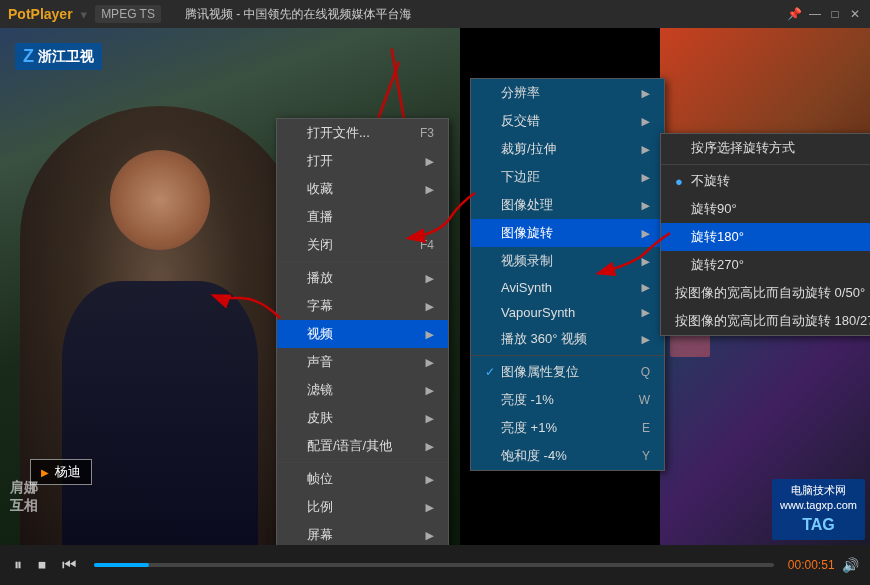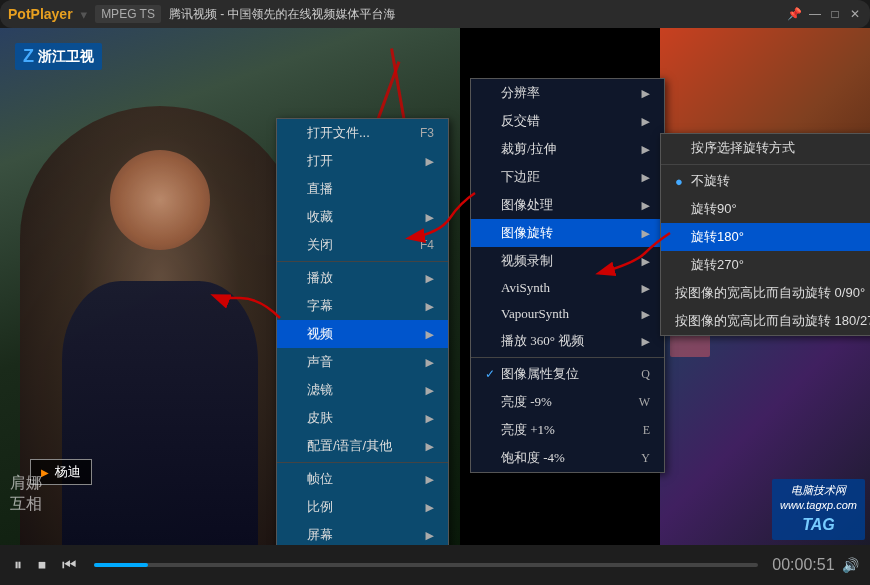--- a/index.html
+++ b/index.html
@@ -19,41 +19,41 @@
       height: 28px;
       background: #2b2b2b;
       display: flex;
       align-items: center;
       padding: 0 8px;
       gap: 8px;
       position: absolute;
       top: 0;
       left: 0;
       z-index: 10;
-      border-radius: 12px;
     }
     .title-bar-logo {
       color: #e8a020;
       font-size: 14px;
       font-weight: bold;
     }
     .title-bar-sep {
       color: #555;
     }
     .title-bar-tab {
       color: #aaa;
       font-size: 12px;
       padding: 2px 6px;
       background: #3a3a3a;
       border-radius: 2px;
     }
     .title-bar-title {
       color: #ccc;
       font-size: 12px;
       flex: 1;
+      margin-left: 16px;
     }
     .title-bar-controls {
       display: flex;
       gap: 6px;
     }
     .title-ctrl {
       width: 14px;
       height: 14px;
       display: flex;
       align-items: center;
@@ -147,21 +147,22 @@
       color: #f80;
       font-size: 10px;
     }
 
     
     .bottom-text {
       position: absolute;
       bottom: 30px;
       left: 10px;
       color: rgba(255,255,255,0.6);
-      font-size: 16px;
+      font-size: 14px;
+      font-weight: bold;
     }
 
     
     .right-panel {
       position: absolute;
       right: 0;
       top: 0;
       width: 210px;
       height: 100%;
       display: flex;
@@ -187,49 +188,47 @@
       bottom: 5px;
       right: 5px;
       background: rgba(0,60,140,0.85);
       color: #fff;
       font-size: 11px;
       padding: 4px 8px;
       border-radius: 2px;
       z-index: 5;
       text-align: center;
       line-height: 1.4;
-      font-style: italic;
     }
     .watermark-tag {
       font-size: 16px;
       font-weight: bold;
       color: #7cf;
     }
 
     
     .ctx-menu-1 {
       position: absolute;
       left: 276px;
       top: 90px;
       width: 173px;
+      background: #404040;
+      border: 1px solid #555;
+      box-shadow: 2px 2px 8px rgba(0,0,0,0.6);
+      z-index: 100;
+    }
+    .ctx-menu-2 {
+      position: absolute;
+      left: 470px;
+      top: 50px;
+      width: 195px;
       background: #0c4a6e;
       border: 1px solid #555;
       box-shadow: 2px 2px 8px rgba(0,0,0,0.6);
-      z-index: 100;
-    }
-    .ctx-menu-2 {
-      position: absolute;
-      left: 470px;
-      top: 50px;
-      width: 195px;
-      background: #0f172a;
-      border: 1px solid #555;
-      box-shadow: 2px 2px 8px rgba(0,0,0,0.6);
       z-index: 101;
-      font-family: Liberation Serif, serif;
     }
     .ctx-menu-3 {
       position: absolute;
       left: 660px;
       top: 105px;
       width: 220px;
       background: #2d2d2d;
       border: 1px solid #555;
       box-shadow: 2px 2px 8px rgba(0,0,0,0.6);
       z-index: 102;
@@ -309,22 +308,22 @@
       position: relative;
       margin: 0 6px;
     }
     .progress-fill {
       height: 100%;
       background: #0af;
       border-radius: 2px;
       width: 8%;
     }
     .time-display {
-      color: #a3a3a3;
-      font-size: 16px;
+      color: #f97316;
+      font-size: 12px;
     }
     .vol-icon {
       color: #ccc;
       font-size: 14px;
       cursor: pointer;
     }
 
     
     .annotation-arrow {
       position: absolute;
@@ -409,26 +408,26 @@
       <span>打开文件...</span>
       <span class="menu-shortcut">F3</span>
     </div>
     <div class="menu-item">
       <span class="menu-check-empty"></span>
       <span>打开</span>
       <span class="menu-arrow">▶</span>
     </div>
     <div class="menu-item">
       <span class="menu-check-empty"></span>
+      <span>收藏</span>
+      <span class="menu-arrow">▶</span>
+    </div>
+    <div class="menu-item">
+      <span class="menu-check-empty"></span>
       <span>直播</span>
-    </div>
-    <div class="menu-item">
-      <span class="menu-check-empty"></span>
-      <span>收藏</span>
-      <span class="menu-arrow">▶</span>
     </div>
     <div class="menu-item">
       <span class="menu-check-empty"></span>
       <span>关闭</span>
       <span class="menu-shortcut">F4</span>
     </div>
     <div class="menu-sep"></div>
     <div class="menu-item">
       <span class="menu-check-empty"></span>
       <span>播放</span>
@@ -535,21 +534,21 @@
       <span class="menu-arrow">▶</span>
     </div>
     <div class="menu-sep"></div>
     <div class="menu-item">
       <span class="menu-check">✓</span>
       <span>图像属性复位</span>
       <span class="menu-shortcut">Q</span>
     </div>
     <div class="menu-item">
       <span class="menu-check-empty"></span>
-      <span>亮度 -9%</span>
+      <span>亮度 -1%</span>
       <span class="menu-shortcut">W</span>
     </div>
     <div class="menu-item">
       <span class="menu-check-empty"></span>
       <span>亮度 +1%</span>
       <span class="menu-shortcut">E</span>
     </div>
     <div class="menu-item">
       <span class="menu-check-empty"></span>
       <span>饱和度 -4%</span>
@@ -575,21 +574,21 @@
     <div class="menu-item rotate-180">
       <span class="menu-check-empty"></span>
       <span>旋转180°</span>
     </div>
     <div class="menu-item">
       <span class="menu-check-empty"></span>
       <span>旋转270°</span>
     </div>
     <div class="menu-item">
       <span class="menu-check-empty"></span>
-      <span>按图像的宽高比而自动旋转 0/90°</span>
+      <span>按图像的宽高比而自动旋转 0/50°</span>
     </div>
     <div class="menu-item">
       <span class="menu-check-empty"></span>
       <span>按图像的宽高比而自动旋转 180/27</span>
     </div>
   </div>
 
   <svg class="annotation-arrow" style="left:200px;top:240px;width:90px;height:60px;" viewBox="0 0 90 60">
     <defs>
       <marker id="arrowhead1" markerWidth="8" markerHeight="6" refX="6" refY="3" orient="auto">

